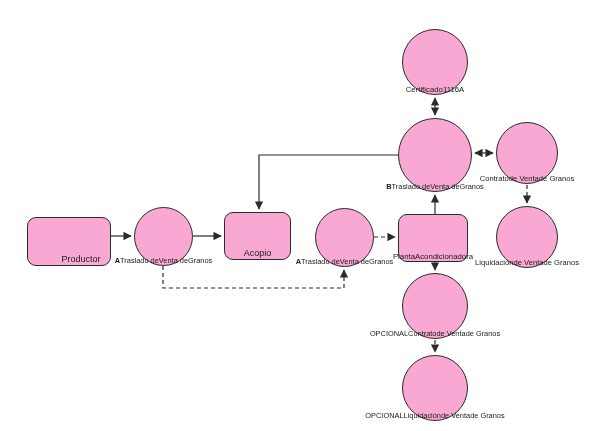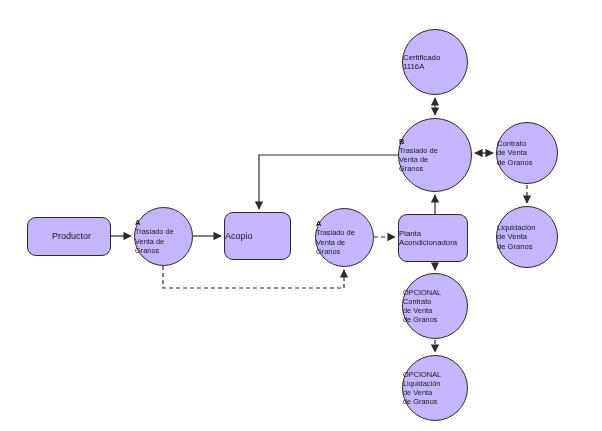--- a/index.html
+++ b/index.html
@@ -21,26 +21,26 @@
     position: absolute;
     left: 0;
     top: 0;
     width: 602px;
     height: 431px;
   }
   .node {
     position: absolute;
     box-sizing: border-box;
     display: flex;
-    flex-direction: column;
-    align-items: flex-start;
+    flex-direction: row;
+    align-items: flex-end;
     justify-content: center;
     text-align: center;
     color: #1a1a1a;
-    background: #c4b5fd;
+    background: #f9a8d4;
     border: 1.2px solid #2b2b2b;
     z-index: 2;
   }
   .node.box {
     border-radius: 9px;
   }
   .node.circle {
     border-radius: 50%;
   }
   .node .line {
@@ -75,21 +75,21 @@
         <polyline points="435,214 435,195" fill="none" stroke="#2b2b2b" stroke-width="1.2" stroke-linejoin="miter" marker-end="url(#arrow-end)"></polyline>
         <polyline points="435,98 435,115" fill="none" stroke="#2b2b2b" stroke-width="1.2" stroke-linejoin="miter" marker-end="url(#arrow-end)" marker-start="url(#arrow-start)"></polyline>
         <polyline points="493,153 475,153" fill="none" stroke="#2b2b2b" stroke-width="1.2" stroke-linejoin="miter" marker-end="url(#arrow-end)" marker-start="url(#arrow-start)"></polyline>
         <polyline points="527,185 527,203" fill="none" stroke="#2b2b2b" stroke-width="1.2" stroke-linejoin="miter" stroke-dasharray="4 3" marker-end="url(#arrow-end)"></polyline>
         <polyline points="435,262 435,270" fill="none" stroke="#2b2b2b" stroke-width="1.2" stroke-linejoin="miter" marker-end="url(#arrow-end)"></polyline>
         <polyline points="435,340 435,352" fill="none" stroke="#2b2b2b" stroke-width="1.2" stroke-linejoin="miter" stroke-dasharray="4 3" marker-end="url(#arrow-end)"></polyline>
       </g>
   </svg>
 
   <div id="node-layer">
-      <div class="node box" style="left: 27px; top: 217px; width: 84px; height: 39px; font-size: 9px; border-color: rgb(43, 43, 43); color: rgb(26, 26, 26); padding-left: 24px;">
+      <div class="node box" style="left: 27px; top: 217px; width: 84px; height: 49px; font-size: 9px; border-color: rgb(43, 43, 43); color: rgb(26, 26, 26); padding-left: 24px;">
         <span class="line">Productor</span>
       </div>
       <div class="node circle" style="left: 134px; top: 207px; width: 59px; height: 59px; font-size: 7.4px; border-color: rgb(43, 43, 43); color: rgb(26, 26, 26);">
         <span class="line bold">A</span>
         <span class="line">Traslado de</span>
         <span class="line">Venta de</span>
         <span class="line">Granos</span>
       </div>
       <div class="node box" style="left: 224px; top: 212px; width: 67px; height: 48px; font-size: 9px; border-color: rgb(43, 43, 43); color: rgb(26, 26, 26);">
         <span class="line">Acopio</span>

